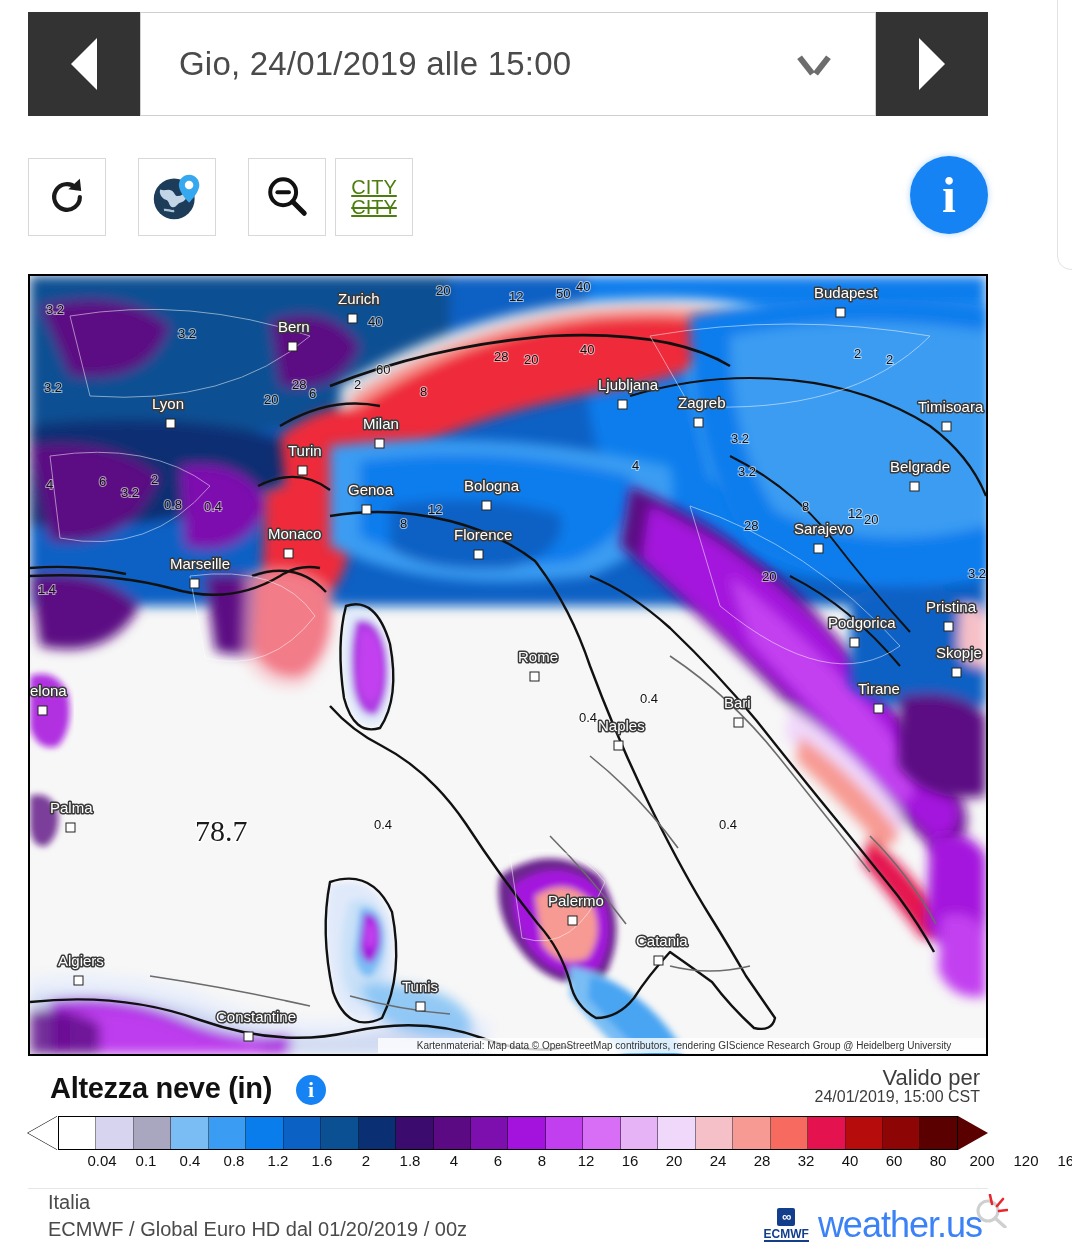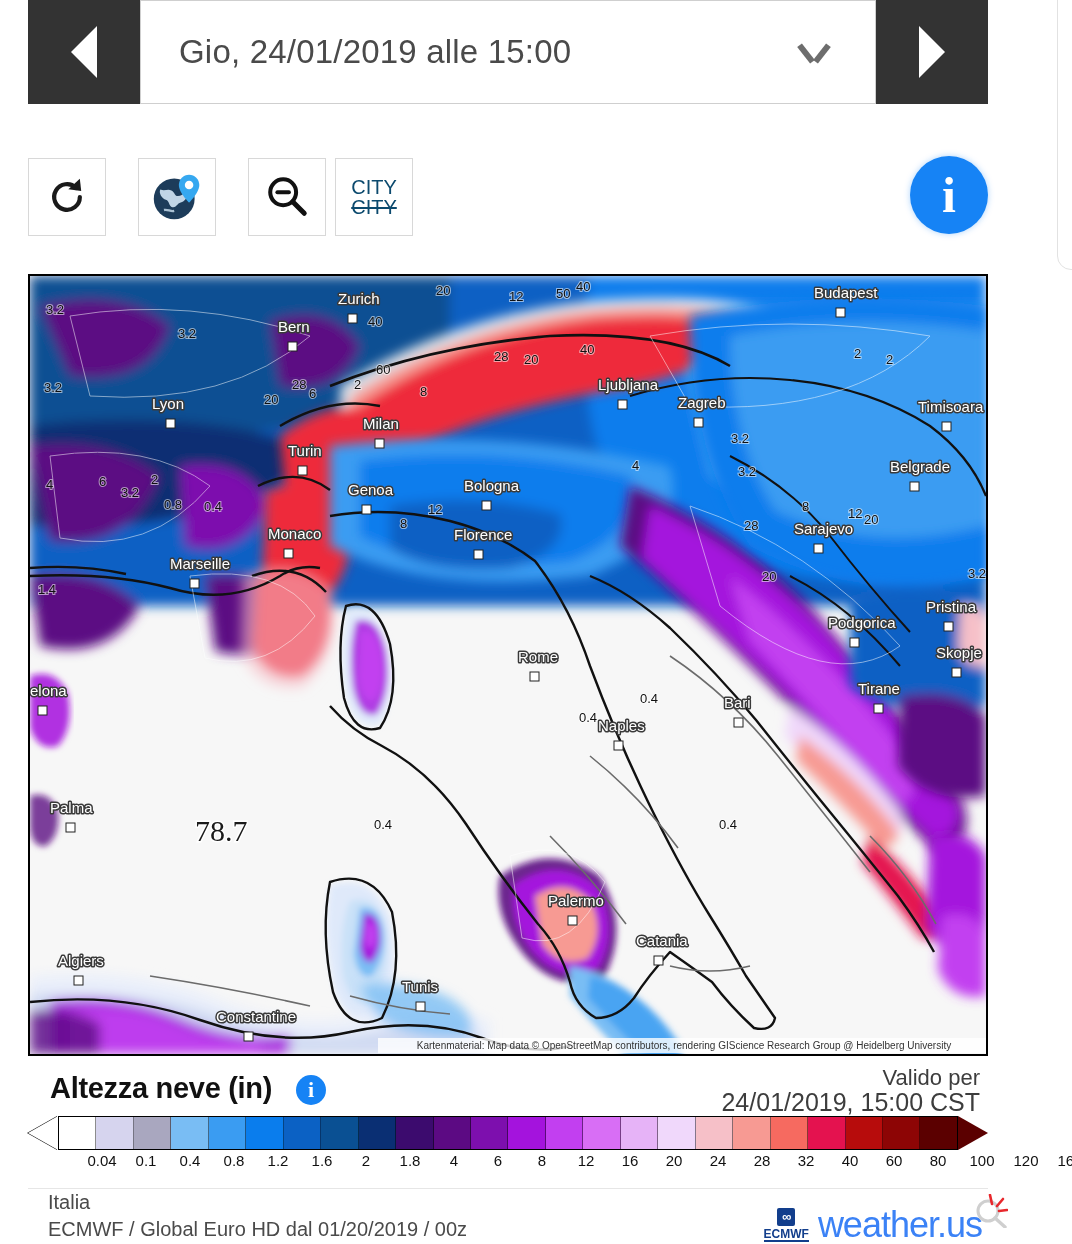--- a/index.html
+++ b/index.html
@@ -22,21 +22,21 @@
     width: 60px; height: 282px;
     border: 1px solid #e2e2e2;
     border-radius: 0 0 0 14px;
     background: #ffffff;
     box-sizing: border-box;
   }
 
   
   .datebar {
     position: absolute;
-    left: 28px; top: 0;
+    left: 28px; top: 12px;
     width: 960px; height: 104px;
     display: flex;
     align-items: stretch;
   }
   .nav-arrow {
     width: 112px;
     background: #333333;
     display: flex;
     align-items: center;
     justify-content: center;
@@ -114,22 +114,23 @@
   .tool-btn.b4 { left: 307px; }
 
   .refresh-ico { width: 44px; height: 44px; }
   .globe-ico   { width: 52px; height: 52px; }
   .zoomout-ico { width: 46px; height: 46px; }
 
   .citybox {
     text-align: right;
     line-height: 1.02;
     font-size: 20px;
-    color: #0c4a6e;
+    color: #4d7c0f;
     font-family: "Liberation Sans", sans-serif;
+    text-decoration: underline;
   }
   .citybox .strike {
     text-decoration: line-through;
     text-decoration-thickness: 2px;
   }
 
   .info-circle {
     position: absolute;
     right: 0px; top: -2px;
     width: 78px; height: 78px;
@@ -232,21 +233,21 @@
     cursor: pointer;
   }
   .legend-valid {
     position: absolute;
     right: 8px; top: -2px;
     text-align: right;
     color: #3d3d3d;
     line-height: 1.05;
   }
   .legend-valid .l1 { font-size: 22px; }
-  .legend-valid .l2 { font-size: 25px; text-align: right; }
+  .legend-valid .l2 { font-size: 16px; text-align: right; }
 
   .cbar-row {
     position: relative;
     height: 34px;
     margin-top: 2px;
     display: flex;
     align-items: stretch;
   }
   .cbar-cap-left, .cbar-cap-right {
     width: 0; height: 0;
@@ -842,21 +843,21 @@
         <div class="tk">
           <span>40</span>
         </div>
         <div class="tk">
           <span>60</span>
         </div>
         <div class="tk">
           <span>80</span>
         </div>
         <div class="tk">
-          <span>100</span>
+          <span>200</span>
         </div>
         <div class="tk">
           <span>120</span>
         </div>
         <div class="tk">
           <span>160</span>
         </div>
       </div>
   </div>
 

